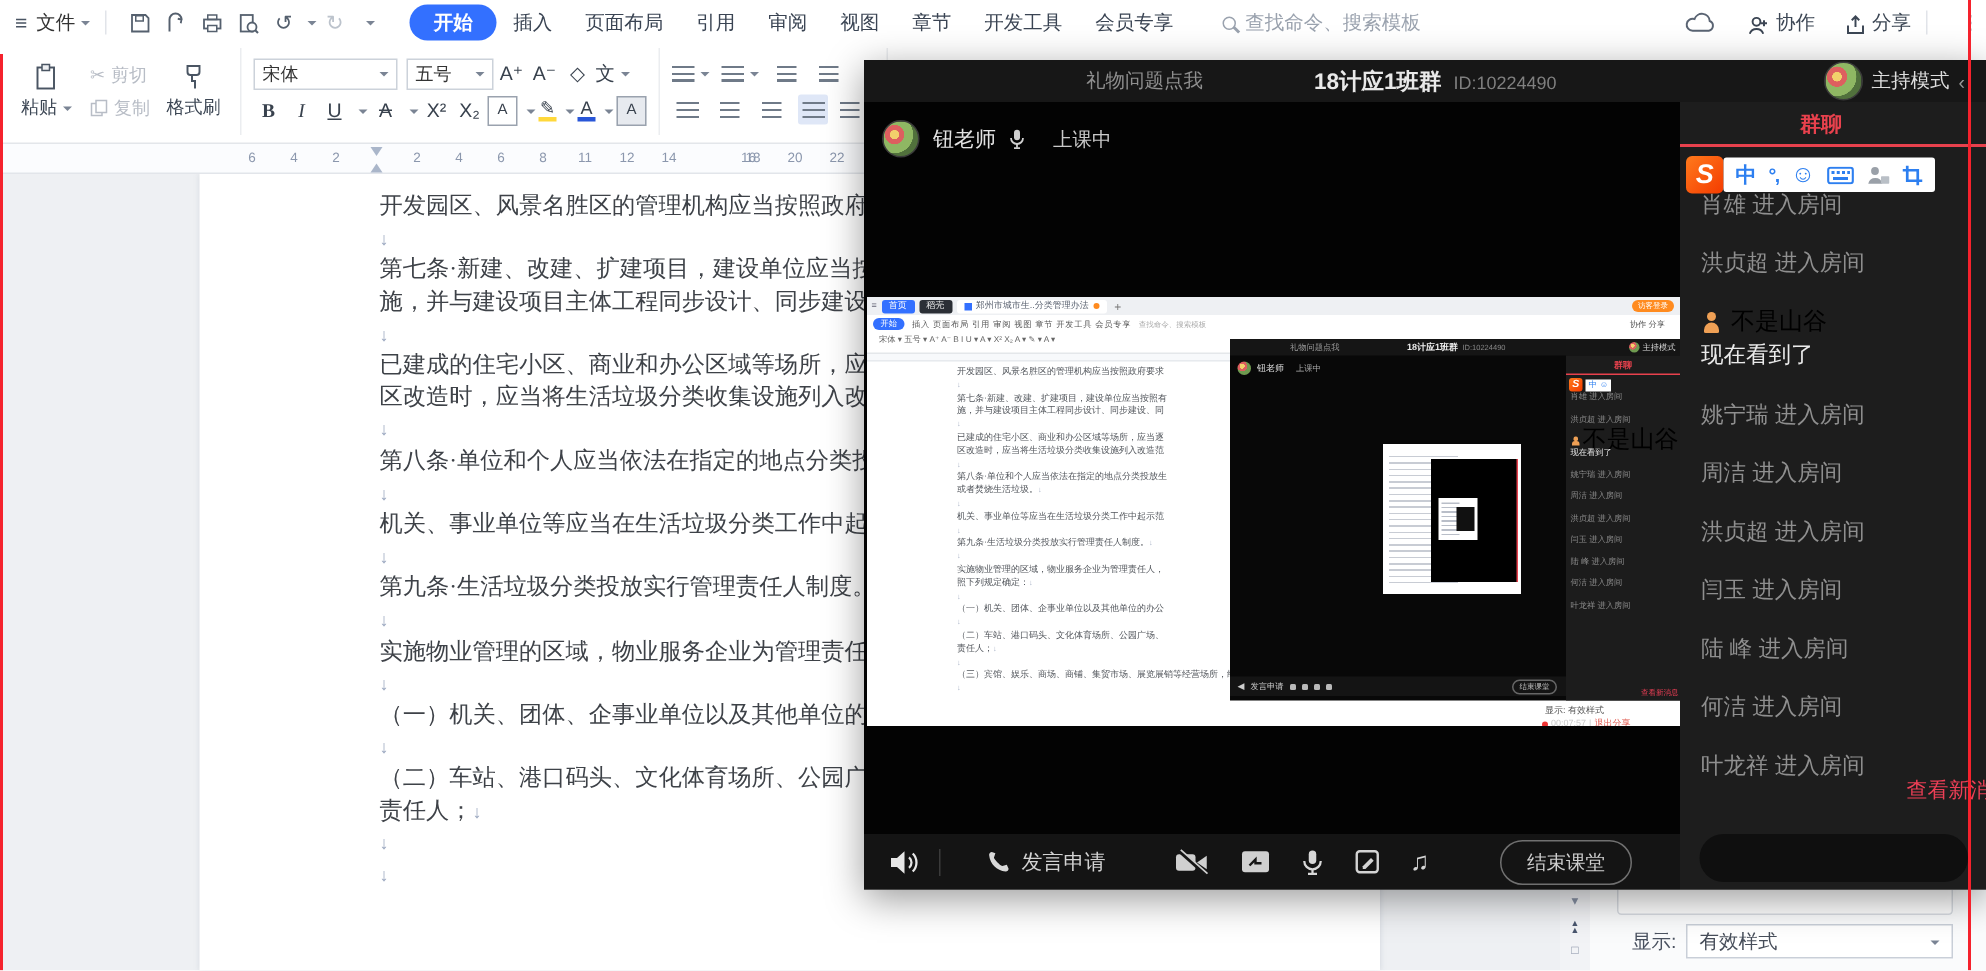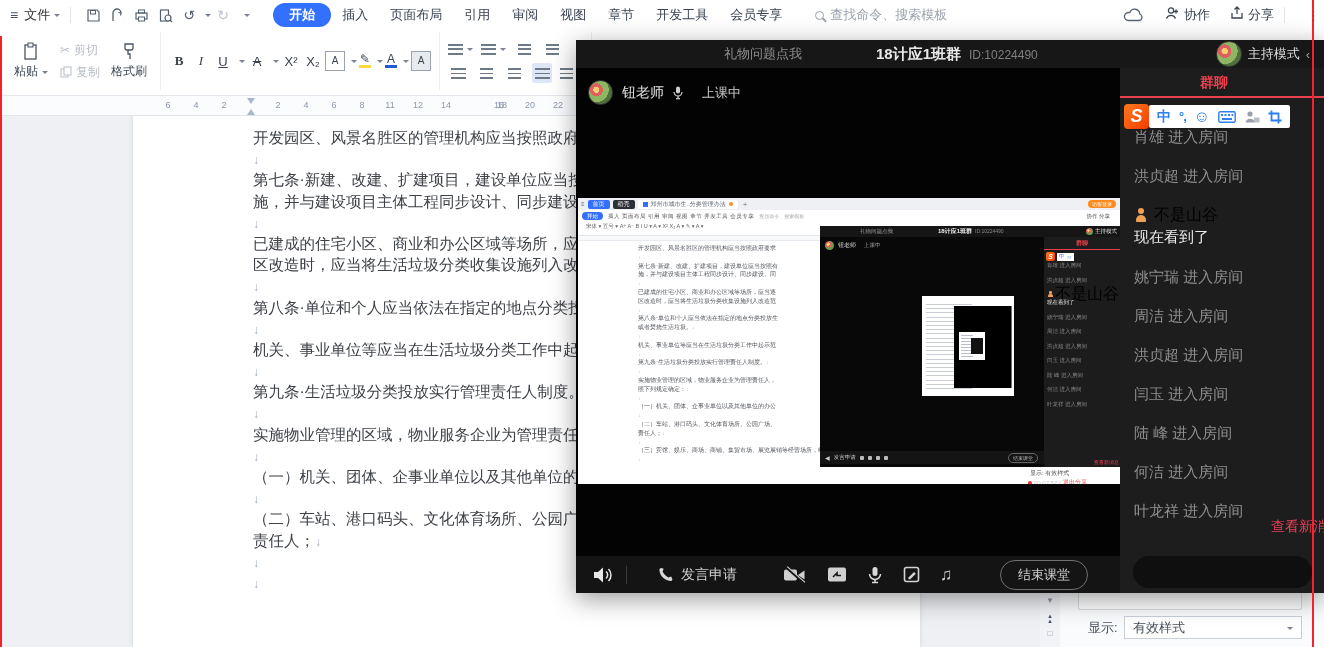--- a/index.html
+++ b/index.html
@@ -15,21 +15,21 @@
 #file-menu{font-size:13px;color:#333}
 .qicon{width:24px;height:22px;display:flex;align-items:center;justify-content:center;color:#55606e;font-size:14px}
 .qicon.dis{color:#bcc3cc}
 #tabs-row{display:flex;align-items:center;margin-left:14px;height:30px}
 .tab{font-size:13px;color:#3a4453;padding:16px 11px;line-height:30px;white-space:nowrap}
 .tab.active{background:#3370ff;color:#fff;border-radius:13px;line-height:24px;height:24px;padding:0 16px;font-weight:bold}
 #searchbox{display:flex;align-items:center;margin-left:22px;color:#9aa2ae;font-size:13px}
 .loupe{width:9px;height:9px;border:1.5px solid #9aa2ae;border-radius:50%;position:relative;margin-right:6px}
 .loupe::after{content:"";position:absolute;width:5px;height:1.5px;background:#9aa2ae;transform:rotate(45deg);right:-4px;bottom:-2px}
 #tb-right{margin-left:auto;display:flex;align-items:center;margin-right:4px}
-.tb-act{display:flex;align-items:flex-start;font-size:13px;color:#3c4654;margin-left:20px}
+.tb-act{display:flex;align-items:flex-end;font-size:13px;color:#3c4654;margin-left:20px}
 .tb-act svg{margin-right:4px}
 #more-dots{font-size:13px;color:#55606e;margin-left:12px}
 
 
 #ribbon{position:absolute;left:0;top:30px;width:1324px;height:66px;background:#fff;border-bottom:1px solid #e3e6ea;display:flex;z-index:2}
 .rgroup{display:flex;align-items:center;border-right:1px solid #ebedf0;padding:0 8px;height:58px;margin-top:2px}
 .rcol{display:flex;flex-direction:column;justify-content:center;gap:4px}
 .bigbtn{display:flex;flex-direction:column;align-items:center;justify-content:center;width:46px;gap:2px}
 .bigbtn .lbl{font-size:12px;color:#3c4654;display:flex;align-items:center}
 .smbtn{display:flex;align-items:center;font-size:12px;color:#b8bdc6;gap:4px;height:18px}
@@ -296,20 +296,37 @@
             <path d="M4 2h8v4a2 2 0 0 1-2 2H6a2 2 0 0 1-2-2z" fill="none" stroke="#4a5563" stroke-width="1.3"></path>
             <path d="M7 8v4h2v5" fill="none" stroke="#4a5563" stroke-width="1.3"></path>
           </svg>
         <span class="lbl">格式刷</span>
       </div>
     </div>
 
     <div class="rgroup">
       <div class="rcol">
         <div class="rrow">
+          <div class="combo" style="width:96px">
+            <span>宋体</span>
+              <span class="tri"></span>
+          </div>
+          <div class="combo" style="width:58px;margin-left:4px">
+            <span>五号</span>
+              <span class="tri"></span>
+          </div>
+          <span class="rbtn">A⁺</span>
+          <span class="rbtn">A⁻</span>
+          <span class="rbtn">◇</span>
+          <span class="rbtn">
+              <span>文</span>
+              <span class="tri"></span>
+            </span>
+        </div>
+        <div class="rrow">
           <span class="rbtn" style="font-weight:bold;font-family:'Liberation Serif',serif">B</span>
           <span class="rbtn" style="font-style:italic;font-family:'Liberation Serif',serif">I</span>
           <span class="rbtn" style="text-decoration:underline">U</span>
             <span class="tri"></span>
           <span class="rbtn" style="text-decoration:line-through">A</span>
             <span class="tri"></span>
           <span class="rbtn">X²</span>
           <span class="rbtn">X₂</span>
           <span class="rbtn boxA">A</span>
             <span class="tri"></span>

